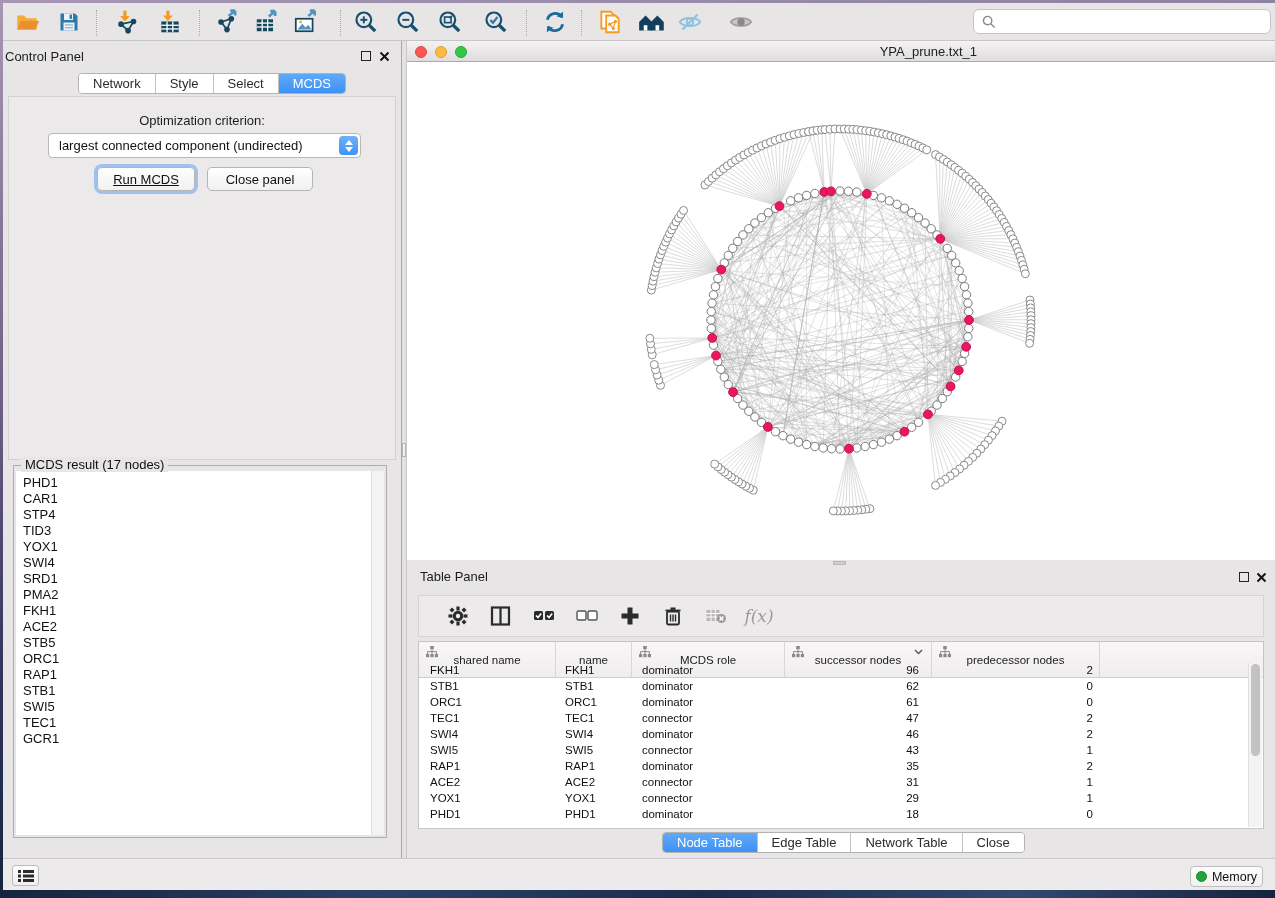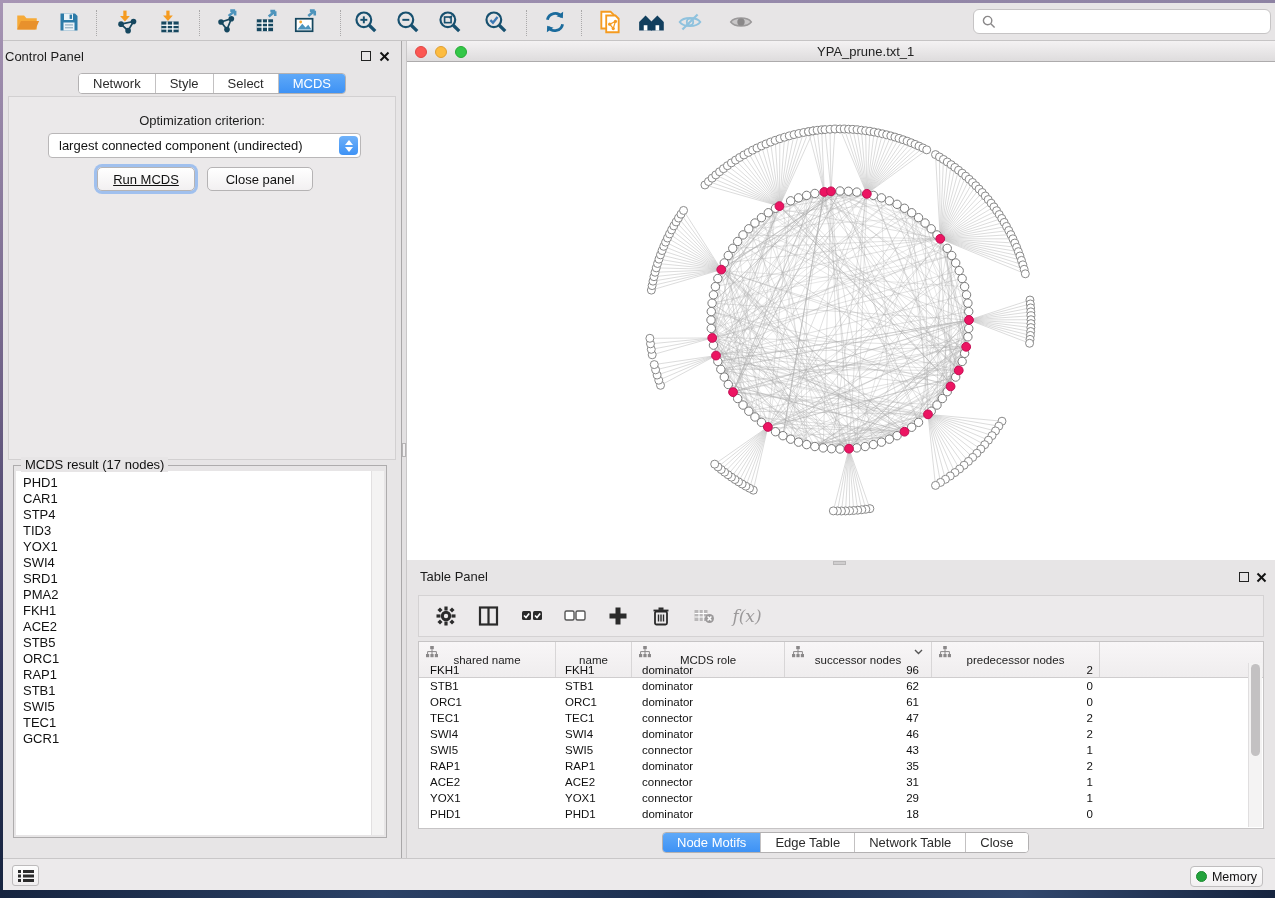--- a/index.html
+++ b/index.html
@@ -70,28 +70,28 @@
   .h-grip { position:absolute; left:426px; top:1px; width:13px; height:4px; background:#CFCDCE; border:1px solid #B9B7B8; }
 
   
   .net-view { position:absolute; left:407px; top:41px; width:868px; height:519px; }
   .net-titlebar { position:absolute; left:0; top:0; width:868px; height:21px;
     background:linear-gradient(#F4F2F3,#DEDCDD); border-bottom:1px solid #ADABAC; }
   .light { position:absolute; top:5px; width:12px; height:12px; border-radius:50%; }
   .light.red { left:8px; background:#FC5753; border:1px solid #DF4744; }
   .light.yellow { left:28px; background:#FDBC40; border:1px solid #DE9F34; }
   .light.green { left:48px; background:#33C748; border:1px solid #27AA35; }
-  .net-title { position:absolute; left:410px; top:3px; width:160px; text-align:left; font-size:13px; color:#222; }
+  .net-title { position:absolute; left:410px; top:3px; width:160px; text-align:right; font-size:13px; color:#222; }
   .net-canvas { position:absolute; left:0; top:21px; width:868px; height:498px; background:#fff; }
 
   
   .table-panel { position:absolute; left:407px; top:566px; width:868px; height:292px; background:#E7E5E6; }
   .tp-title { position:absolute; left:13px; top:3px; font-size:13px; color:#1c1c1c; }
   .tp-toolbar { position:absolute; left:11px; top:29px; width:846px; height:42px;
-    background:#ECEAEB; border:1px solid #D4D2D3; display:flex; align-items:center; gap:17px; padding-left:14px; }
+    background:#ECEAEB; border:1px solid #D4D2D3; display:flex; align-items:center; gap:17px; padding-left:26px; }
   .tp-tool { width:26px; height:26px; display:flex; align-items:center; justify-content:center; }
   .fx-label { font-family:"DejaVu Serif", serif; font-style:italic; font-size:17px; color:#9B999A; }
 
   .dtable { position:absolute; left:11px; top:75px; width:846px; height:188px; background:#fff; border:1px solid #C6C4C5; }
   .thead { display:flex; height:36px; background:linear-gradient(#F8F6F7,#EFEDEE); border-bottom:1px solid #CFCDCE; }
   .th { position:relative; display:flex; align-items:center; justify-content:center; font-size:11.5px; color:#222;
     border-right:1px solid #D8D6D7; height:100%; }
   .th .sitemap { position:absolute; left:7px; top:4px; }
   .th:nth-child(1){ width:137px; } .th:nth-child(2){ width:76px; } .th:nth-child(3){ width:153px; }
   .th:nth-child(4){ width:147px; } .th:nth-child(5){ width:168px; } .th:nth-child(6){ flex:1; border-right:none; }
@@ -1363,21 +1363,21 @@
             <span class="td c3">18</span>
             <span class="td c4">0</span>
           </div>
         </div>
       <div class="vscroll">
           <div class="vthumb"></div>
         </div>
     </div>
 
     <div class="seg tp-tabs">
-      <button class="seg-btn selected">Node Motifs</button>
+      <button class="seg-btn selected">Node Table</button>
       <button class="seg-btn">Edge Table</button>
       <button class="seg-btn">Network Table</button>
       <button class="seg-btn">Close</button>
     </div>
   </div>
 
   <div class="status-bar">
     <button class="list-btn">
       <svg width="16" height="14" viewBox="0 0 16 14">
           <g fill="#2B2B2B">

